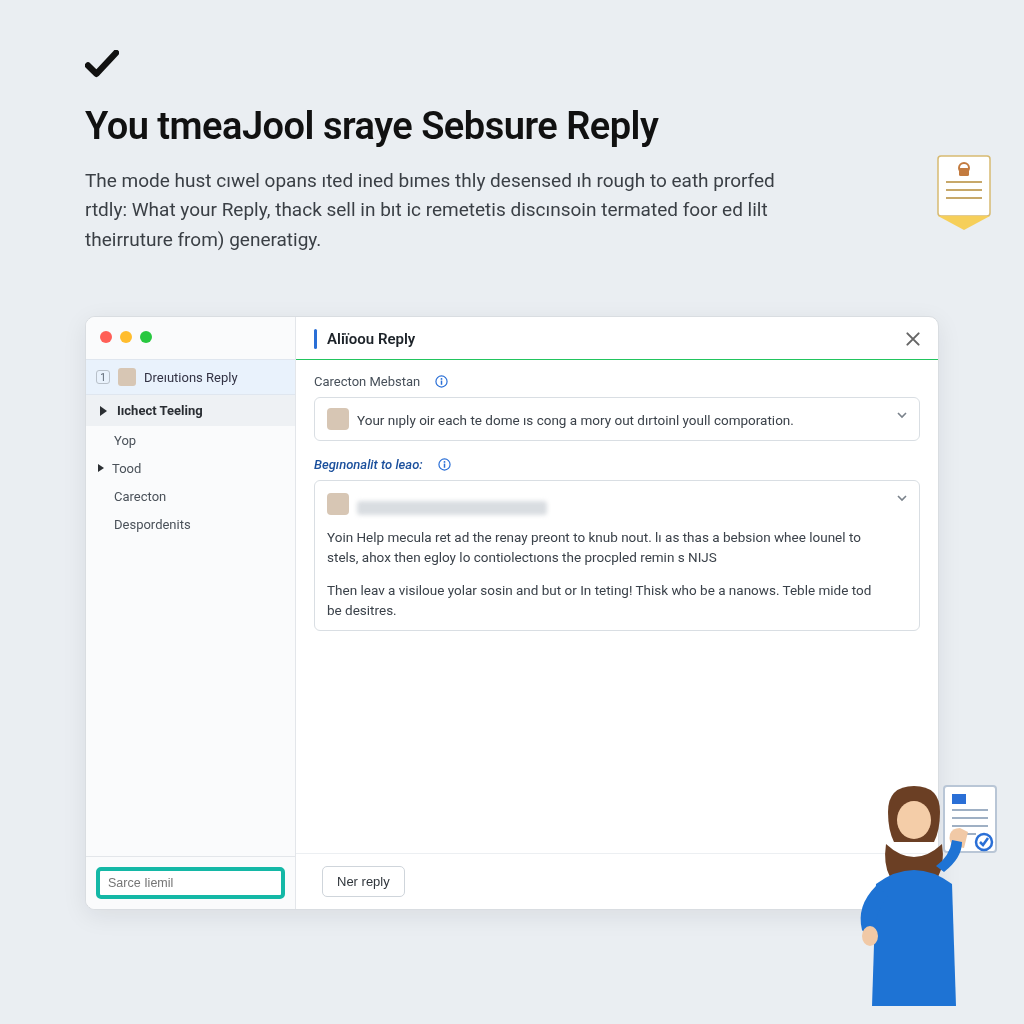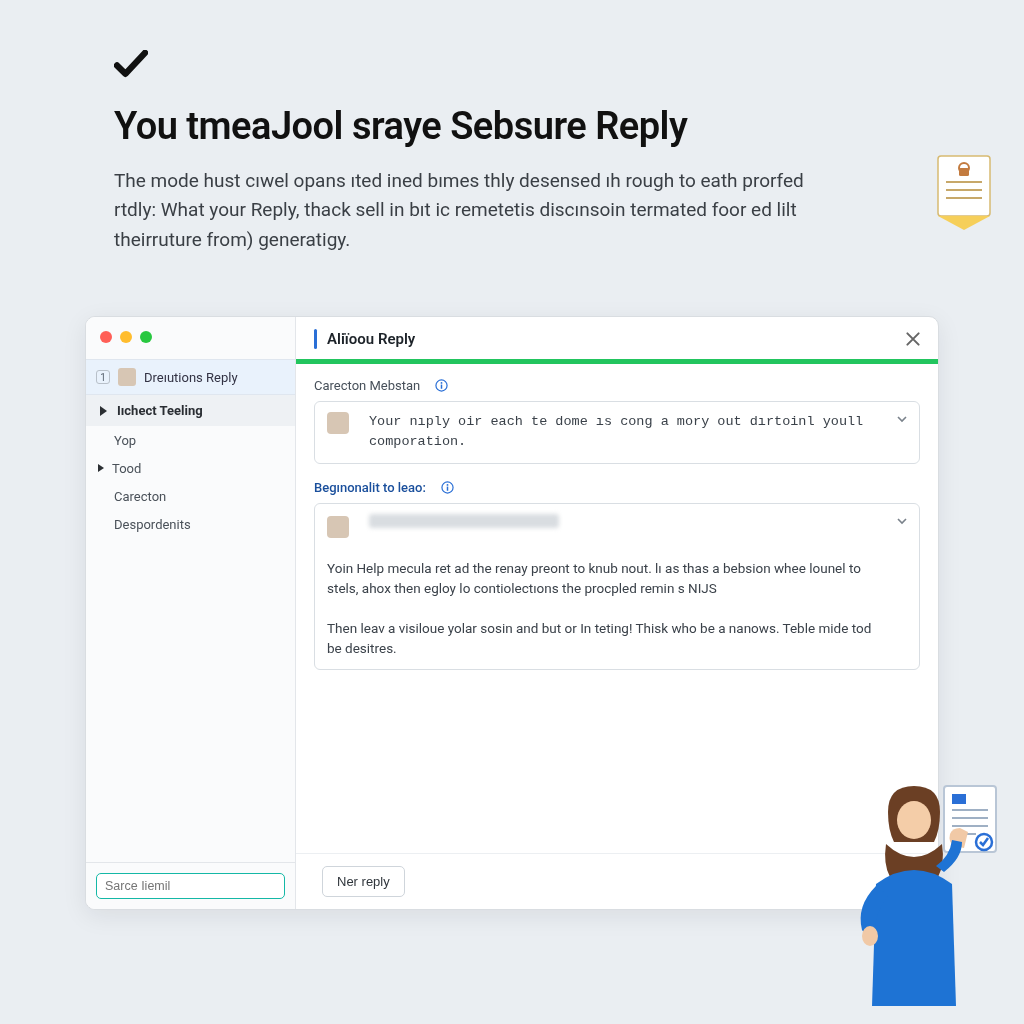--- a/index.html
+++ b/index.html
@@ -4,21 +4,21 @@
 <style>
   * { box-sizing: border-box; margin: 0; padding: 0; }
   body {
     width: 1024px; height: 1024px;
     background: #eaeef2;
     font-family: -apple-system, BlinkMacSystemFont, "Segoe UI", Roboto, sans-serif;
     color: #2b2f33;
     position: relative;
     overflow: hidden;
   }
-  .page { position: absolute; left: 85px; top: 50px; right: 60px; margin-left: 29px; }
+  .page { position: absolute; left: 85px; top: 50px; right: 60px; }
   .check { width: 34px; height: 28px; }
   .check svg { width: 100%; height: 100%; }
   .title { font-size: 38px; font-weight: 600; margin-top: 26px; letter-spacing: -0.5px; color: #111; }
   .lead { font-size: 19px; line-height: 1.55; color: #3a3f45; margin-top: 18px; max-width: 720px; }
 
   .note-icon { position: absolute; right: 20px; top: 150px; width: 80px; height: 90px; }
 
   .window {
     position: absolute; left: 85px; top: 316px; width: 854px; height: 594px;
     background: #fff; border: 1px solid #d9dde1; border-radius: 10px;
@@ -32,40 +32,40 @@
   .sb-list { padding: 6px 0; flex: 1; overflow: auto; }
   .sb-item { display: flex; align-items: center; gap: 8px; padding: 8px 12px 8px 10px; font-size: 13px; color: #334; cursor: pointer; }
   .sb-item.selected { background: #e9f2fc; border-top: 1px solid #dfe6ef; border-bottom: 1px solid #dfe6ef; }
   .sb-item .badge { width: 14px; height: 14px; border: 1px solid #b8c0c9; border-radius: 3px; font-size: 10px; display: flex; align-items: center; justify-content: center; color: #5a6470; }
   .sb-item .avatar { width: 18px; height: 18px; border-radius: 3px; background: #d7c6b4; }
   .sb-item.section { background: #eef1f4; font-weight: 700; color: #2a2e33; }
   .sb-item.section .tri { width: 0; height: 0; border-left: 7px solid #2b2f33; border-top: 5px solid transparent; border-bottom: 5px solid transparent; margin: 0 2px 0 4px; }
   .sb-sub { padding-left: 28px; font-size: 13px; color: #4a5159; height: 28px; display: flex; align-items: center; cursor: pointer; }
   .sb-sub .tri-sm { width: 0; height: 0; border-left: 6px solid #2b2f33; border-top: 4px solid transparent; border-bottom: 4px solid transparent; margin-right: 8px; margin-left: -16px; }
   .search-wrap { padding: 10px; border-top: 1px solid #e3e6ea; }
-  .search { display: flex; align-items: center; border: 1px solid #14b8a6; border-radius: 5px; background: #fff; padding: 5px 8px; gap: 36px; }
+  .search { display: flex; align-items: center; border: 4px solid #14b8a6; border-radius: 5px; background: #fff; padding: 5px 8px; gap: 36px; }
   .search input { border: none; outline: none; flex: 1; font-size: 12.5px; color: #777; background: transparent; }
   .search svg { width: 14px; height: 14px; color: #848c95; }
 
   .main { flex: 1; display: flex; flex-direction: column; }
-  .main-head { display: flex; align-items: center; padding: 12px 16px 10px 18px; border-bottom: 5px solid #22c55e; }
+  .main-head { display: flex; align-items: center; padding: 12px 16px 10px 18px; border-bottom: 1px solid #22c55e; }
   .main-head .bar { width: 3px; height: 20px; background: #2a6fd6; margin-right: 10px; border-radius: 2px; }
   .main-head .ht { font-size: 15px; font-weight: 600; color: #1d2329; flex: 1; }
   .main-head .close { width: 18px; height: 18px; color: #666; cursor: pointer; }
   .main-body { flex: 1; overflow: auto; padding: 14px 18px; }
   .label-row { display: flex; align-items: center; gap: 15px; font-size: 13px; color: #47505a; margin-bottom: 8px; }
-  .label-row.sect { color: #1a4f9c; font-weight: 500; margin-top: 16px; }
+  .label-row.sect { color: #1a4f9c; font-weight: 500; margin-top: 16px; font-style: italic; }
   .info-ic { width: 13px; height: 13px; color: #2a6fd6; }
   .card { border: 1px solid #d9dee3; border-radius: 6px; background: #fff; padding: 10px 34px 10px 12px; position: relative; font-size: 13.5px; color: #3b424a; line-height: 1.5; }
   .card .chev { position: absolute; right: 10px; top: 10px; width: 14px; height: 14px; color: #7a828b; }
-  .card .row1 { display: flex; align-items: flex-start; gap: 20px; font-family: Liberation Mono, monospace; }
+  .card .row1 { display: flex; align-items: flex-end; gap: 8px; }
   .card .av { width: 22px; height: 22px; border-radius: 4px; background: #d7c6b4; flex-shrink: 0; }
   .card.big .av { align-self: flex-start; margin-top: 2px; }
   .card.big .blur { display: inline-block; width: 190px; height: 14px; background: #d9dde1; border-radius: 3px; filter: blur(2px); vertical-align: middle; }
-  .card.big p { margin-top: 20px; }
+  .card.big p { margin-top: 12px; }
   .main-foot { padding: 12px 18px; border-top: 1px solid #eceff2; }
   .btn { display: inline-flex; align-items: center; border: 1px solid #cfd5db; background: #fff; border-radius: 5px; padding: 7px 14px; font-size: 13px; color: #2f353b; cursor: pointer; margin-left: 8px; }
 
   .illus { position: absolute; right: 18px; bottom: 18px; width: 180px; height: 230px; pointer-events: none; }
 </style>
 </head>
 <body>
 
 <div class="page">
   <div class="check">

